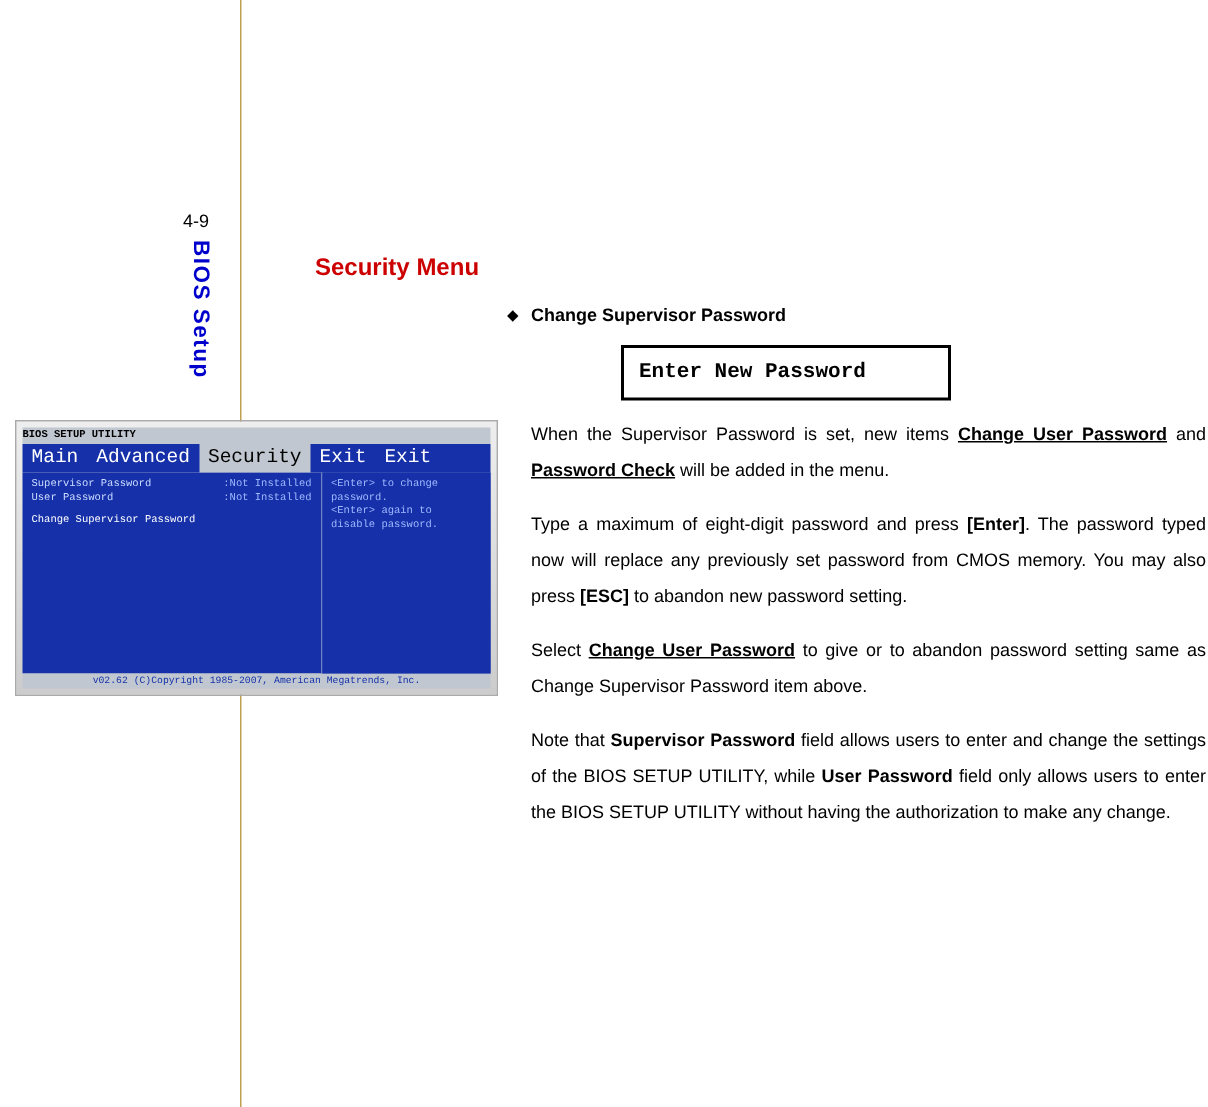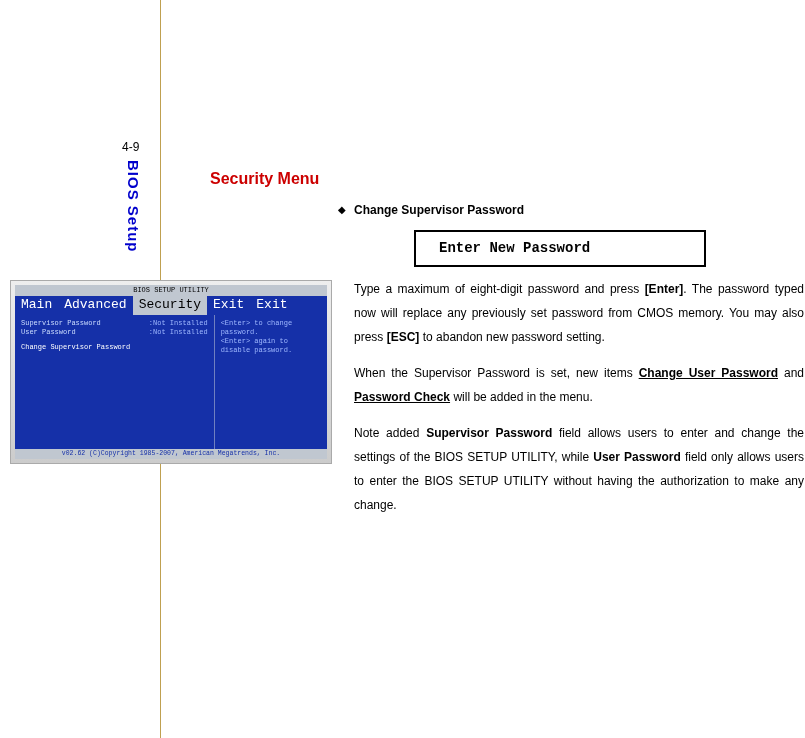--- a/index.html
+++ b/index.html
@@ -67,22 +67,22 @@
     }
     .bullet {
       position: absolute;
       left: 338px;
       top: 204px;
       font-size: 10px;
     }
     .password-box {
       margin: 8px 0 10px 60px;
       border: 2px solid #000;
-      width: 292px;
-      padding: 8px 23px;
+      width: 220px;
+      padding: 8px 10px;
       font-family: "Courier New", monospace;
       font-weight: bold;
       font-size: 14px;
       text-align: left;
       line-height: 1.2;
     }
     .content p { margin-bottom: 12px; }
     .content .u { text-decoration: underline; font-weight: bold; }
     .content .b { font-weight: bold; }
 
@@ -98,22 +98,21 @@
     }
     .bios {
       width: 100%;
       font-family: "Courier New", monospace;
       font-size: 7px;
       line-height: 1.3;
     }
     .bios-title {
       background: #c0c7d0;
       color: #000;
-      text-align: center;
-      font-weight: normal;
+      font-weight: bold;
       padding: 1px 0;
       font-size: 7px;
     }
     .bios-tabs {
       display: flex;
       background: #1530a8;
       color: #fff;
       font-size: 13px;
     }
     .bios-tabs span { padding: 1px 6px; }
@@ -163,30 +162,33 @@
   <div class="heading">Security Menu</div>
 
   <div class="bullet">◆</div>
 
   <div class="content">
     <h4>Change Supervisor Password</h4>
 
     <div class="password-box">Enter New Password</div>
 
     <p>
+      <span>When the Supervisor Password is set, new items </span><span class="u">Change User Password</span><span> and </span><span class="u">Password Check</span><span> will be added in the menu.</span>
+    </p>
+
+    <p>
       <span>Type a maximum of eight-digit password and press </span><span class="b">[Enter]</span><span>. The password typed now will replace any previously set password from CMOS memory. You may also press </span><span class="b">[ESC]</span><span> to abandon new password setting.</span>
     </p>
 
     <p>
-      <span>When the Supervisor Password is set, new items </span><span class="u">Change User Password</span><span> and </span><span class="u">Password Check</span><span> will be added in the menu.</span>
-    </p>
-
-
-    <p>
-      <span>Note added </span><span class="b">Supervisor Password</span><span> field allows users to enter and change the settings of the BIOS SETUP UTILITY, while </span><span class="b">User Password</span><span> field only allows users to enter the BIOS SETUP UTILITY without having the authorization to make any change.</span>
+      <span>Select </span><span class="u">Change User Password</span><span> to give or to abandon password setting same as Change Supervisor Password item above.</span>
+    </p>
+
+    <p>
+      <span>Note that </span><span class="b">Supervisor Password</span><span> field allows users to enter and change the settings of the BIOS SETUP UTILITY, while </span><span class="b">User Password</span><span> field only allows users to enter the BIOS SETUP UTILITY without having the authorization to make any change.</span>
     </p>
   </div>
 
   <div class="bios-wrap">
     <div class="bios">
       <div class="bios-title">BIOS SETUP UTILITY</div>
       <div class="bios-tabs">
         <span>Main</span>
         <span>Advanced</span>
         <span class="active">Security</span>

